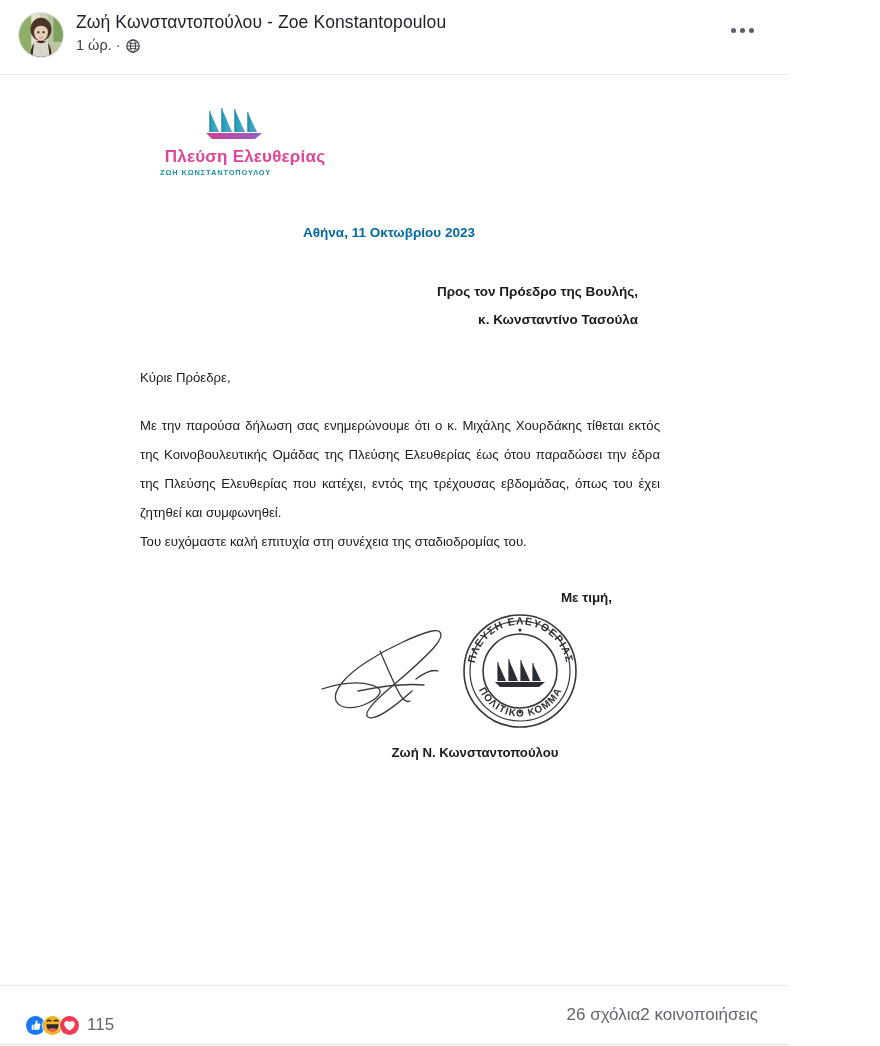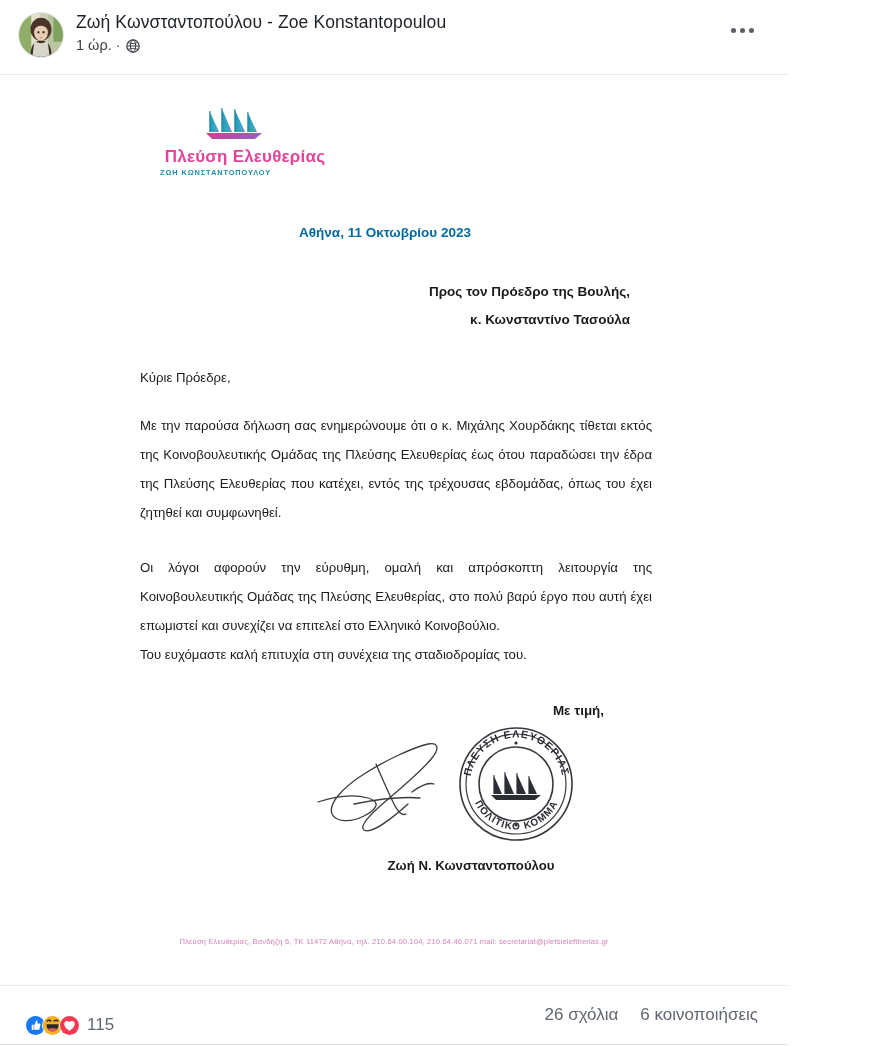--- a/index.html
+++ b/index.html
@@ -80,21 +80,21 @@
 
   
   .doc-area {
     position: relative;
     height: 910px;
     background: #ffffff;
     padding: 0;
   }
   .letter {
     position: absolute;
-    left: 0; right: 16px; top: 0;
+    left: 0; right: 8px; top: 0;
     padding: 28px 120px 0 140px;
   }
 
   
   .letterhead { width: 170px; margin-left: 20px; }
   .ship-logo { width: 150px; }
   .ship-logo svg { display: block; width: 100%; }
   .logo-title {
     font-size: 17px;
     font-weight: bold;
@@ -209,21 +209,21 @@
     margin-right: -4px;
     border: 1.6px solid #ffffff;
     position: relative;
   }
   .react-icons span svg { display: block; width: 100%; height: 100%; }
   .react-count {
     margin-left: 11px;
     font-size: 17px;
     color: #606770;
   }
-  .counts { display: flex; align-items: center; gap: 22px; }
+  .counts { display: flex; align-items: center; }
   .counts span {
     font-size: 17px;
     color: #606770;
     cursor: pointer;
   }
 </style>
 </head>
 <body>
 
 <div class="fb-post">
@@ -313,21 +313,20 @@
       <div class="date-line">Αθήνα, 11 Οκτωβρίου 2023</div>
 
       <div class="addressee">
         <div>Προς τον Πρόεδρο της Βουλής,</div>
         <div>κ. Κωνσταντίνο Τασούλα</div>
       </div>
 
       <div class="salutation">Κύριε Πρόεδρε,</div>
 
       <div class="body-par">Με την παρούσα δήλωση σας ενημερώνουμε ότι ο κ. Μιχάλης Χουρδάκης τίθεται εκτός της Κοινοβουλευτικής Ομάδας της Πλεύσης Ελευθερίας έως ότου παραδώσει την έδρα της Πλεύσης Ελευθερίας που κατέχει, εντός της τρέχουσας εβδομάδας, όπως του έχει ζητηθεί και συμφωνηθεί.</div>
-      <div class="body-par">Οι λόγοι αφορούν την εύρυθμη, ομαλή και απρόσκοπτη λειτουργία της Κοινοβουλευτικής Ομάδας της Πλεύσης Ελευθερίας, στο πολύ βαρύ έργο που αυτή έχει επωμιστεί και συνεχίζει να επιτελεί στο Ελληνικό Κοινοβούλιο.</div>
       <div class="body-par tight">Του ευχόμαστε καλή επιτυχία στη συνέχεια της σταδιοδρομίας του.</div>
 
       <div class="closing">Με τιμή,</div>
 
 
       <div class="sig-block">
         <div class="sig-inner">
           <svg class="signature-svg" viewBox="0 0 200 115">
             <g fill="none" stroke="#3b3b3b" stroke-width="1.3" stroke-linecap="round">
               <path d="M2 72 C20 66 38 64 52 68 C66 72 60 80 48 86 C34 93 20 92 16 84 C12 74 26 58 48 44 C70 30 96 18 112 14 C122 12 124 18 116 28 C104 43 80 62 62 78 C50 89 44 97 48 100 C54 104 72 92 92 74"></path>
@@ -366,21 +365,20 @@
                 <path d="M0 27 L50 27 L44 32 L5 32 Z" fill="#2b2e33"></path>
               </g>
             </g>
           </svg>
         </div>
       </div>
 
       <div class="signer-name">Ζωή Ν. Κωνσταντοπούλου</div>
     </div>
 
-    <div class="doc-footer">Πλεύση Ελευθερίας, Βανδήζη 6, ΤΚ 11472 Αθήνα, τηλ. 210.64.00.104, 210.64.46.071 mail: secretariat@plefsieleftherias.gr</div>
   </div>
 
   <div class="post-footer">
     <div class="reactions">
       <div class="react-icons">
         <span>
           <svg viewBox="0 0 20 20">
             <circle cx="10" cy="10" r="10" fill="#1877f2"></circle>
             <path d="M6 9.2 H8 V14.6 H6 Z" fill="#ffffff"></path>
             <path d="M8.6 9.1 C9.6 8.4 10.3 7 10.3 5.8 C10.3 4.9 11 4.4 11.6 4.8 C12.2 5.2 12.2 6.4 11.8 8 H14.2 C15 8 15.4 8.7 15.2 9.4 L14.2 13.6 C14.05 14.25 13.6 14.6 13 14.6 H8.6 Z" fill="#ffffff"></path>
@@ -399,17 +397,17 @@
           <svg viewBox="0 0 20 20">
             <circle cx="10" cy="10" r="10" fill="#f23a52"></circle>
             <path d="M10 15.4 C10 15.4 4.4 11.9 4.4 8.3 C4.4 6.5 5.8 5.2 7.4 5.2 C8.5 5.2 9.5 5.8 10 6.7 C10.5 5.8 11.5 5.2 12.6 5.2 C14.2 5.2 15.6 6.5 15.6 8.3 C15.6 11.9 10 15.4 10 15.4 Z" fill="#ffffff"></path>
           </svg>
         </span>
       </div>
       <div class="react-count">115</div>
     </div>
     <div class="counts">
       <span>26 σχόλια</span>
-      <span>6 κοινοποιήσεις</span>
+      <span>2 κοινοποιήσεις</span>
     </div>
   </div>
 
 </div>
 
 </body></html>

